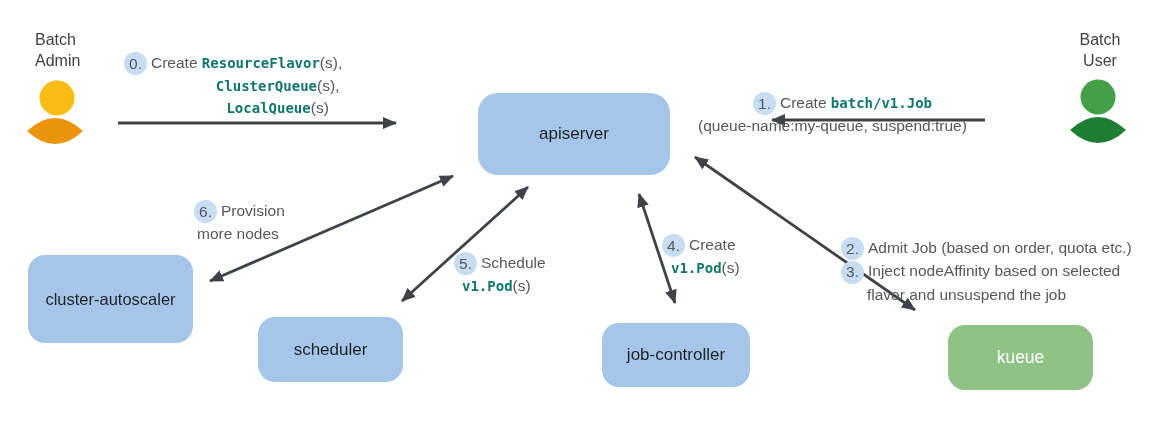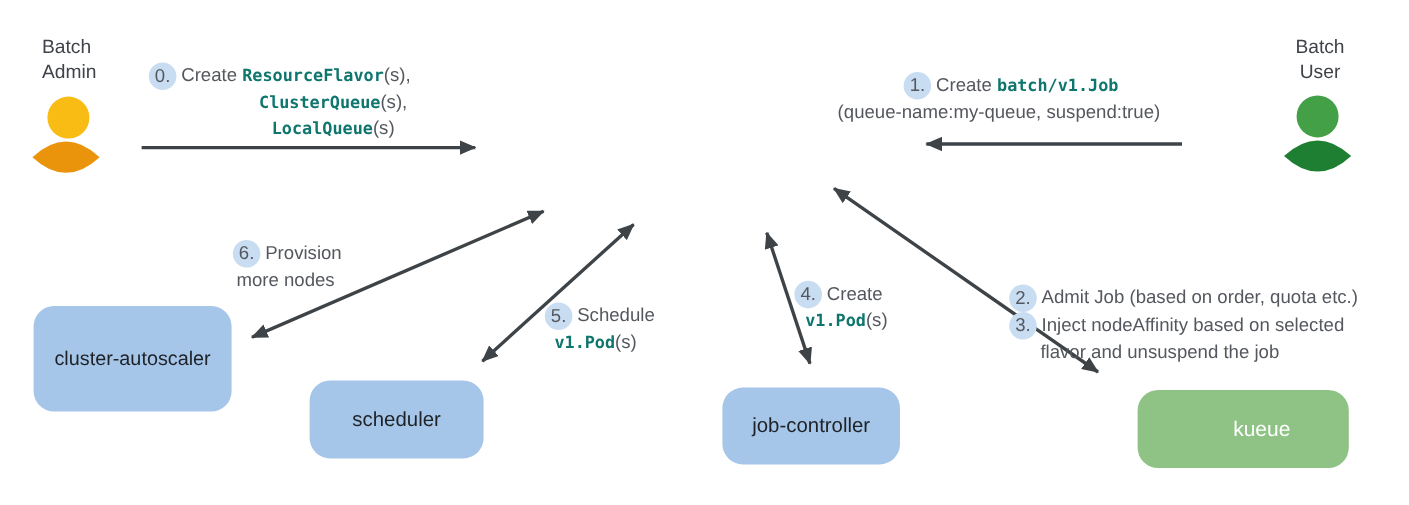--- a/index.html
+++ b/index.html
@@ -10,42 +10,42 @@
   
   .node {
     position:absolute; display:flex; align-items:center; justify-content:center;
     background:#a5c6e9; border-radius:17px; color:#1e2227; font-size:17px;
   }
   .node.green { background:#8fc386; color:#ffffff; font-size:17.5px; }
   #node-apiserver        { left:478px; top:93px;  width:192px; height:82px; border-radius:20px; }
   #node-cluster-autoscaler { left:28px;  top:255px; width:165px; height:88px; font-size:16.5px;text-align:center; }
   #node-scheduler        { left:258px; top:317px; width:145px; height:65px; }
   #node-job-controller   { left:602px; top:323px; width:148px; height:64px; }
-  #node-kueue            { left:948px; top:325px; width:145px; height:65px;padding-left:31px; }
+  #node-kueue            { left:948px; top:325px; width:145px; height:65px; }
   
   .actor-label {
     position:absolute; text-align:center; color:#3f4349; font-size:16px; line-height:21px;
   }
   #admin-label { left:25px;  top:29px; width:64px; text-align:left; padding-left:10px; }
   #user-label  { left:1068px; top:29px; width:64px; }
   
   .ann { position:absolute; color:#54585e; font-size:15.5px; line-height:22px; white-space:nowrap; }
   .num {
     display:inline-flex; align-items:center; justify-content:center;
     width:23px; height:23px; border-radius:50%; background:#c9ddf2;
     margin-right:4px; vertical-align:middle; color:#54585e; flex:none;
   }
   .code {
     font-family:"DejaVu Sans Mono", monospace; font-weight:bold;
     color:#0f766e; font-size:14px;
   }
   #ann-step0 { left:124px; top:52px; }
   #ann-step0 .cont { padding-left:89px;text-align:center; }
   #ann-step1 { left:698px; top:60px; width:292px; }
-  #ann-step1 .l1 { padding-left:55px; }
+  #ann-step1 .l1 { padding-left:55px;margin-top:32px; }
   #ann-step23 { left:841px; top:193px;margin-top:44px; }
   #ann-step23 .cont { padding-left:26px; }
   #ann-step4 { left:662px; top:234px; }
   #ann-step4 .cont { padding-left:9px; }
   #ann-step5 { left:454px; top:252px; }
   #ann-step5 .cont { padding-left:8px; }
   #ann-step6 { left:194px; top:200px; }
   #ann-step6 .cont { padding-left:3px; }
   
   #edge-layer { position:absolute; left:0; top:0; width:1174px; height:421px; }
@@ -85,20 +85,23 @@
 
   <div class="actor-label" id="admin-label">
     <div>Batch</div>
     <div>Admin</div>
   </div>
   <div class="actor-label" id="user-label">
     <div>Batch</div>
     <div>User</div>
   </div>
 
+  <div class="node" id="node-apiserver">
+    <span>apiserver</span>
+  </div>
   <div class="node" id="node-cluster-autoscaler">
     <span>cluster-autoscaler</span>
   </div>
   <div class="node" id="node-job-controller">
     <span>job-controller</span>
   </div>
   <div class="node" id="node-scheduler">
     <span>scheduler</span>
   </div>
   <div class="node green" id="node-kueue">

